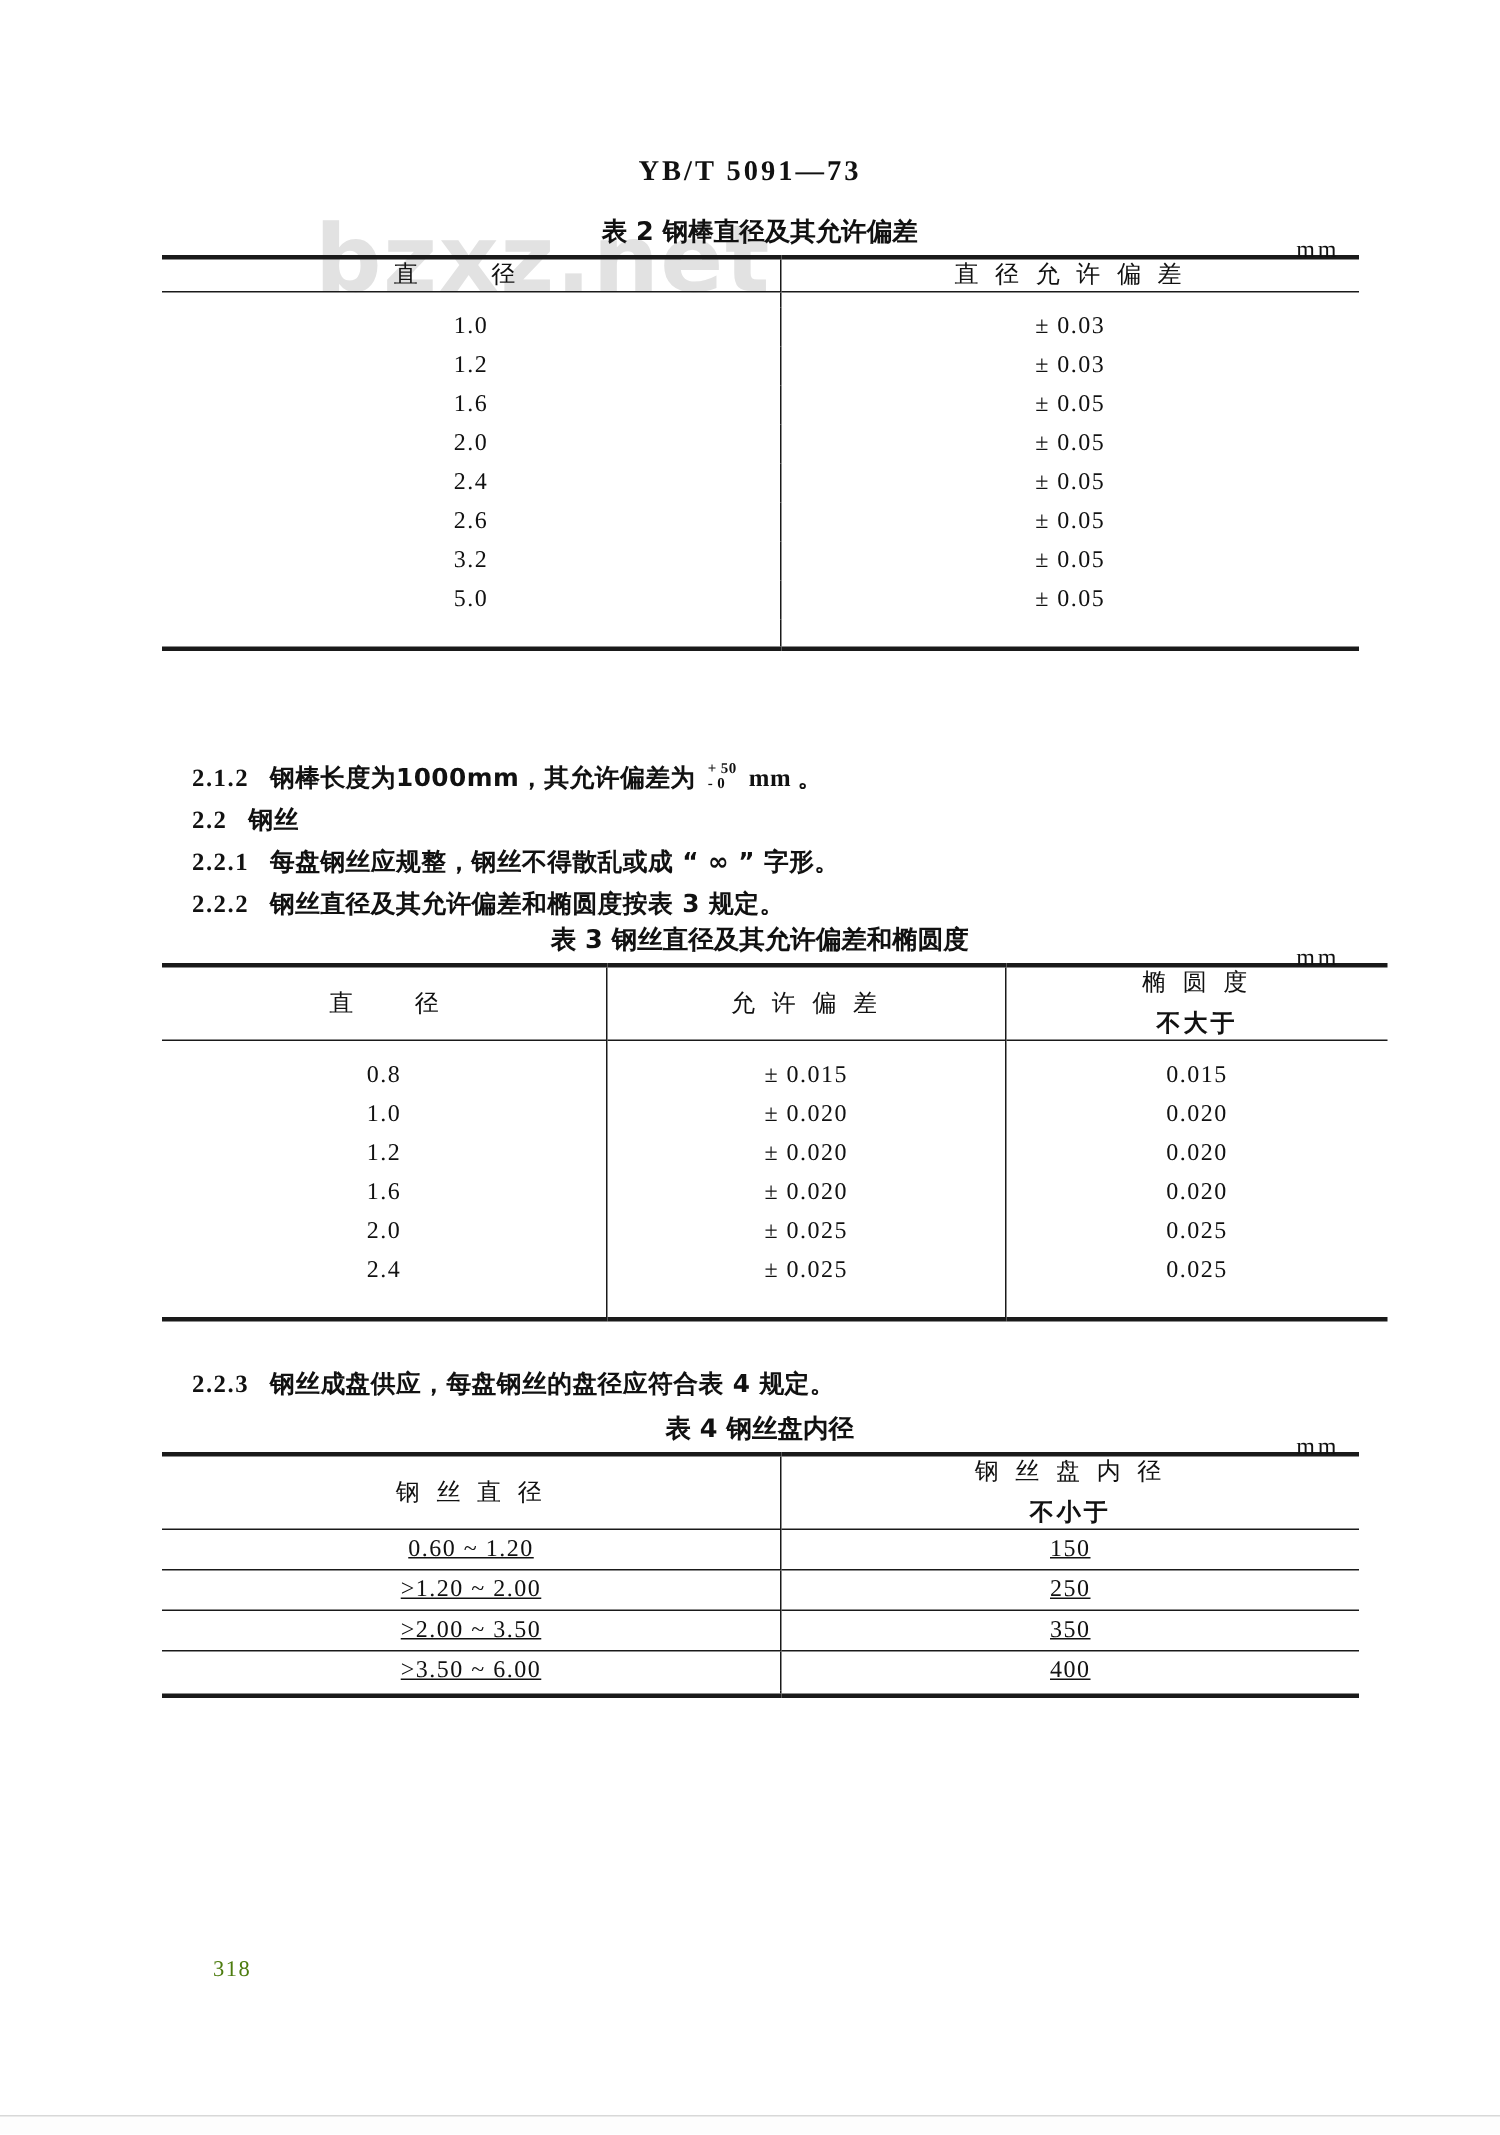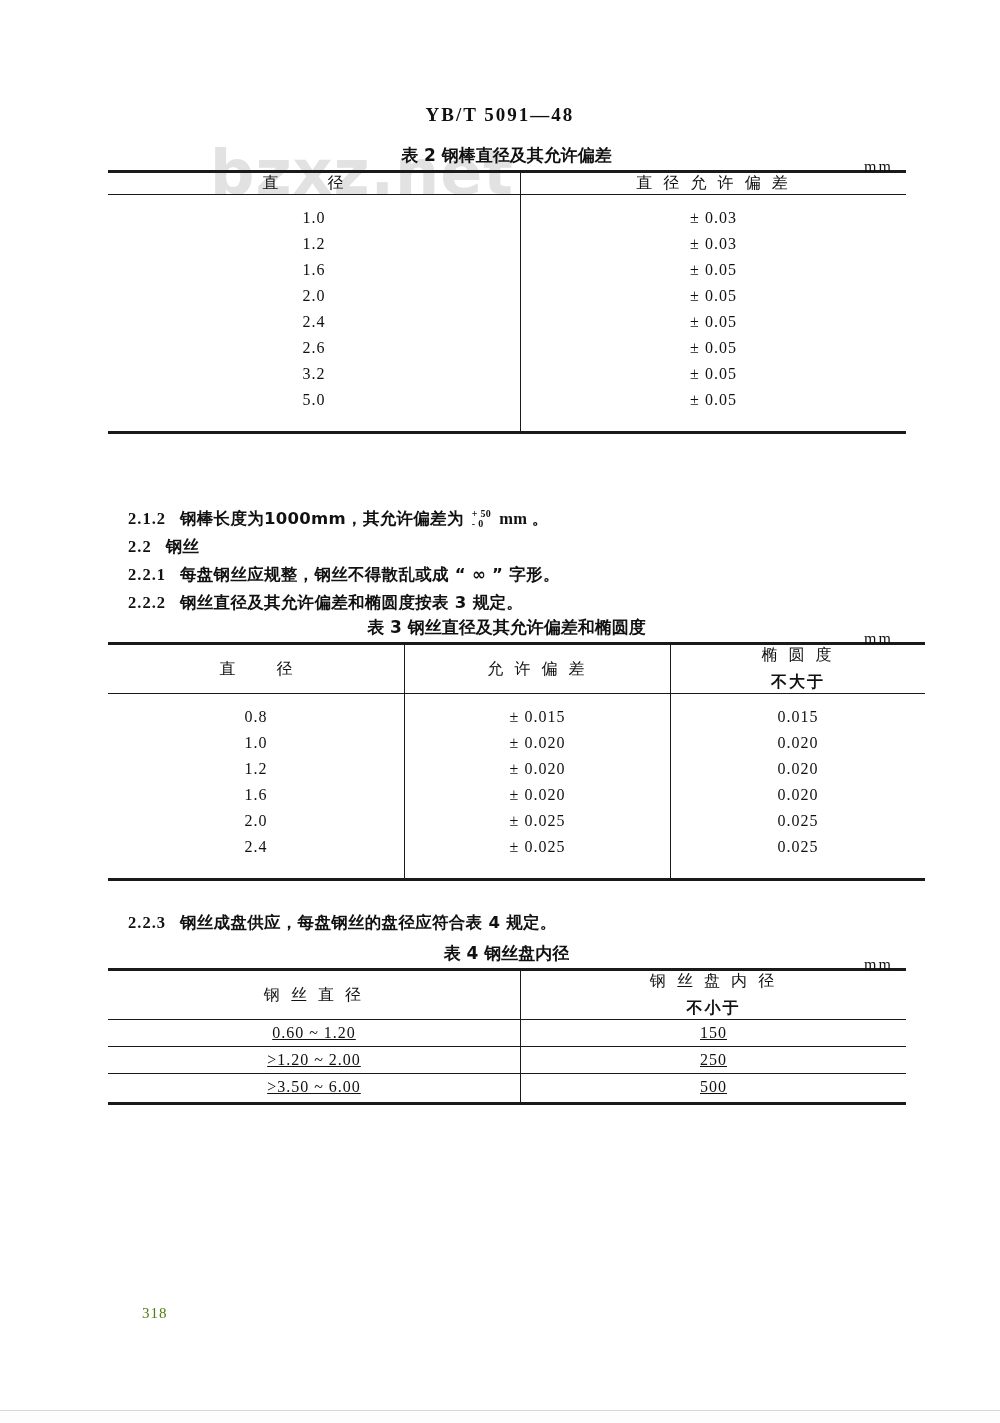--- a/index.html
+++ b/index.html
@@ -182,21 +182,21 @@
 </style>
 </head>
 <body>
 
 <div class="page">
 
   <div class="watermark">bzxz.net</div>
 
   <div class="content">
 
-    <div class="doc-header">YB/T 5091—48</div>
+    <div class="doc-header">YB/T 5091—73</div>
 
     <div class="tbl" style="top: 140px;">
       <div class="tbl-caption">
         <span>表 2  钢棒直径及其允许偏差</span>
         <span class="unit">mm</span>
       </div>
       <table class="grid">
         <tbody>
             <tr class="rule-top">
           <td class="hdr-cell vsep hdr-spaced" style="width:412px;">直        径</td>
@@ -351,22 +351,26 @@
 
         <tr class="row-line">
           <td class="num-cell num-cell-tall vsep">0.60 ~ 1.20</td>
           <td class="num-cell num-cell-tall">150</td>
         </tr>
         <tr class="row-line">
           <td class="num-cell num-cell-tall vsep">&gt;1.20 ~ 2.00</td>
           <td class="num-cell num-cell-tall">250</td>
         </tr>
         <tr class="row-line">
+          <td class="num-cell num-cell-tall vsep">&gt;2.00 ~ 3.50</td>
+          <td class="num-cell num-cell-tall">350</td>
+        </tr>
+        <tr class="row-line">
           <td class="num-cell num-cell-tall vsep">&gt;3.50 ~ 6.00</td>
-          <td class="num-cell num-cell-tall">500</td>
+          <td class="num-cell num-cell-tall">400</td>
         </tr>
 
         <tr class="rule-bot">
               <td class="vsep" style="height:2px;"></td>
               <td></td>
             </tr>
       </tbody>
         </table>
     </div>
 

